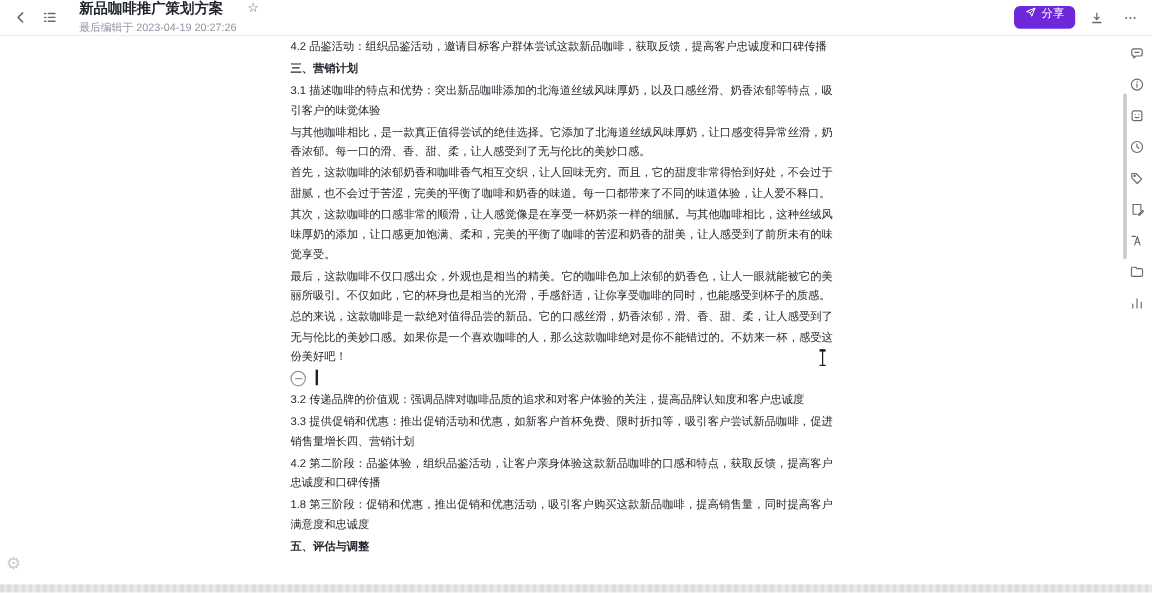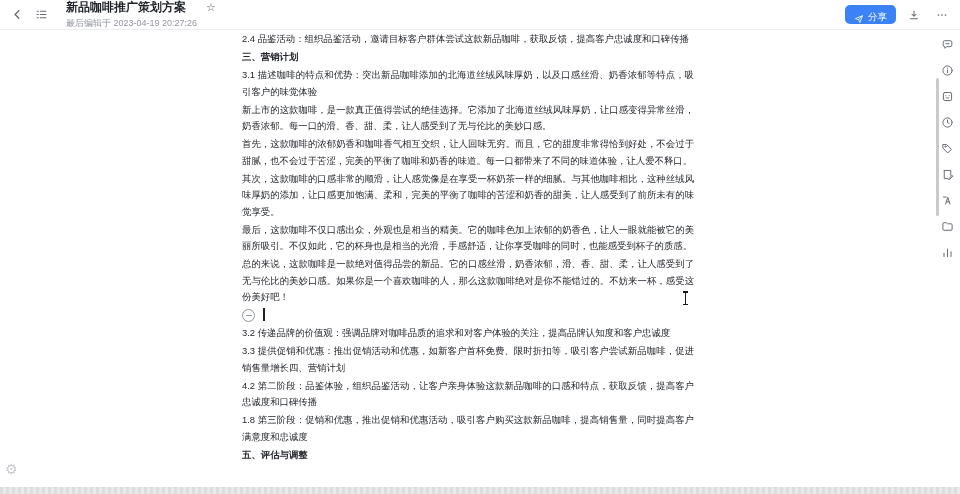--- a/index.html
+++ b/index.html
@@ -14,21 +14,21 @@
           border-radius:4px; cursor:pointer; color:#646a73; }
   .hbtn svg { display:block; }
   .back { margin-left:6px; }
   .outline { margin-left:2px; }
   .title-wrap { margin-left:14px; display:flex; flex-direction:column; justify-content:center; }
   .title-row { display:flex; align-items:center; gap:20px; }
   .doc-title { font-size:12px; font-weight:bold; color:#1f2329; line-height:13px; }
   .star { color:#646a73; font-size:11px; line-height:11px; cursor:pointer; }
   .subtitle { font-size:9px; color:#9095a0; line-height:11px; margin-top:4px; }
   .header-right { margin-left:auto; display:flex; align-items:center; gap:8px; padding-right:8px; }
-  .share-btn { display:flex; align-items:flex-end; gap:4px; background:#3b82f6; color:#fff;
+  .share-btn { display:flex; align-items:flex-start; gap:4px; background:#6d28d9; color:#fff;
                border:none; border-radius:5px; height:19px; padding:0 9px; font-size:9.5px;
                font-family:"Liberation Sans",sans-serif; cursor:pointer; }
   .icon-btn { width:20px; height:20px; display:flex; align-items:center; justify-content:center;
               color:#646a73; border-radius:4px; cursor:pointer; }
 
   
   .doc { position:absolute; left:242px; top:31px; width:452px; }
   .doc p { font-size:9.4px; line-height:16.5px; color:#23272d; margin:0 0 1.5px 0;
            text-align:justify; word-break:break-all; }
   .doc p.bold { font-weight:bold; }
@@ -95,24 +95,24 @@
         <svg width="12" height="12" viewBox="0 0 24 24" fill="currentColor">
             <circle cx="5" cy="12" r="1.7"></circle>
             <circle cx="12" cy="12" r="1.7"></circle>
             <circle cx="19" cy="12" r="1.7"></circle>
           </svg>
       </div>
     </div>
   </div>
 
   <div class="doc" id="doc">
-      <p>2.4 品鉴活动：组织品鉴活动，邀请目标客户群体尝试这款新品咖啡，获取反馈，提高客户忠诚度和口碑传播</p>
+      <p>4.2 品鉴活动：组织品鉴活动，邀请目标客户群体尝试这款新品咖啡，获取反馈，提高客户忠诚度和口碑传播</p>
       <p class="bold">三、营销计划</p>
       <p>3.1 描述咖啡的特点和优势：突出新品咖啡添加的北海道丝绒风味厚奶，以及口感丝滑、奶香浓郁等特点，吸引客户的味觉体验</p>
-      <p>新上市的这款咖啡，是一款真正值得尝试的绝佳选择。它添加了北海道丝绒风味厚奶，让口感变得异常丝滑，奶香浓郁。每一口的滑、香、甜、柔，让人感受到了无与伦比的美妙口感。</p>
+      <p>与其他咖啡相比，是一款真正值得尝试的绝佳选择。它添加了北海道丝绒风味厚奶，让口感变得异常丝滑，奶香浓郁。每一口的滑、香、甜、柔，让人感受到了无与伦比的美妙口感。</p>
       <p>首先，这款咖啡的浓郁奶香和咖啡香气相互交织，让人回味无穷。而且，它的甜度非常得恰到好处，不会过于甜腻，也不会过于苦涩，完美的平衡了咖啡和奶香的味道。每一口都带来了不同的味道体验，让人爱不释口。</p>
       <p>其次，这款咖啡的口感非常的顺滑，让人感觉像是在享受一杯奶茶一样的细腻。与其他咖啡相比，这种丝绒风味厚奶的添加，让口感更加饱满、柔和，完美的平衡了咖啡的苦涩和奶香的甜美，让人感受到了前所未有的味觉享受。</p>
       <p>最后，这款咖啡不仅口感出众，外观也是相当的精美。它的咖啡色加上浓郁的奶香色，让人一眼就能被它的美丽所吸引。不仅如此，它的杯身也是相当的光滑，手感舒适，让你享受咖啡的同时，也能感受到杯子的质感。</p>
       <p>总的来说，这款咖啡是一款绝对值得品尝的新品。它的口感丝滑，奶香浓郁，滑、香、甜、柔，让人感受到了无与伦比的美妙口感。如果你是一个喜欢咖啡的人，那么这款咖啡绝对是你不能错过的。不妨来一杯，感受这份美好吧！</p>
       <div class="empty-line">
         <span class="handle-icon"></span>
         <span class="caret"></span>
       </div>
       <p>3.2 传递品牌的价值观：强调品牌对咖啡品质的追求和对客户体验的关注，提高品牌认知度和客户忠诚度</p>
       <p>3.3 提供促销和优惠：推出促销活动和优惠，如新客户首杯免费、限时折扣等，吸引客户尝试新品咖啡，促进销售量增长四、营销计划</p>

